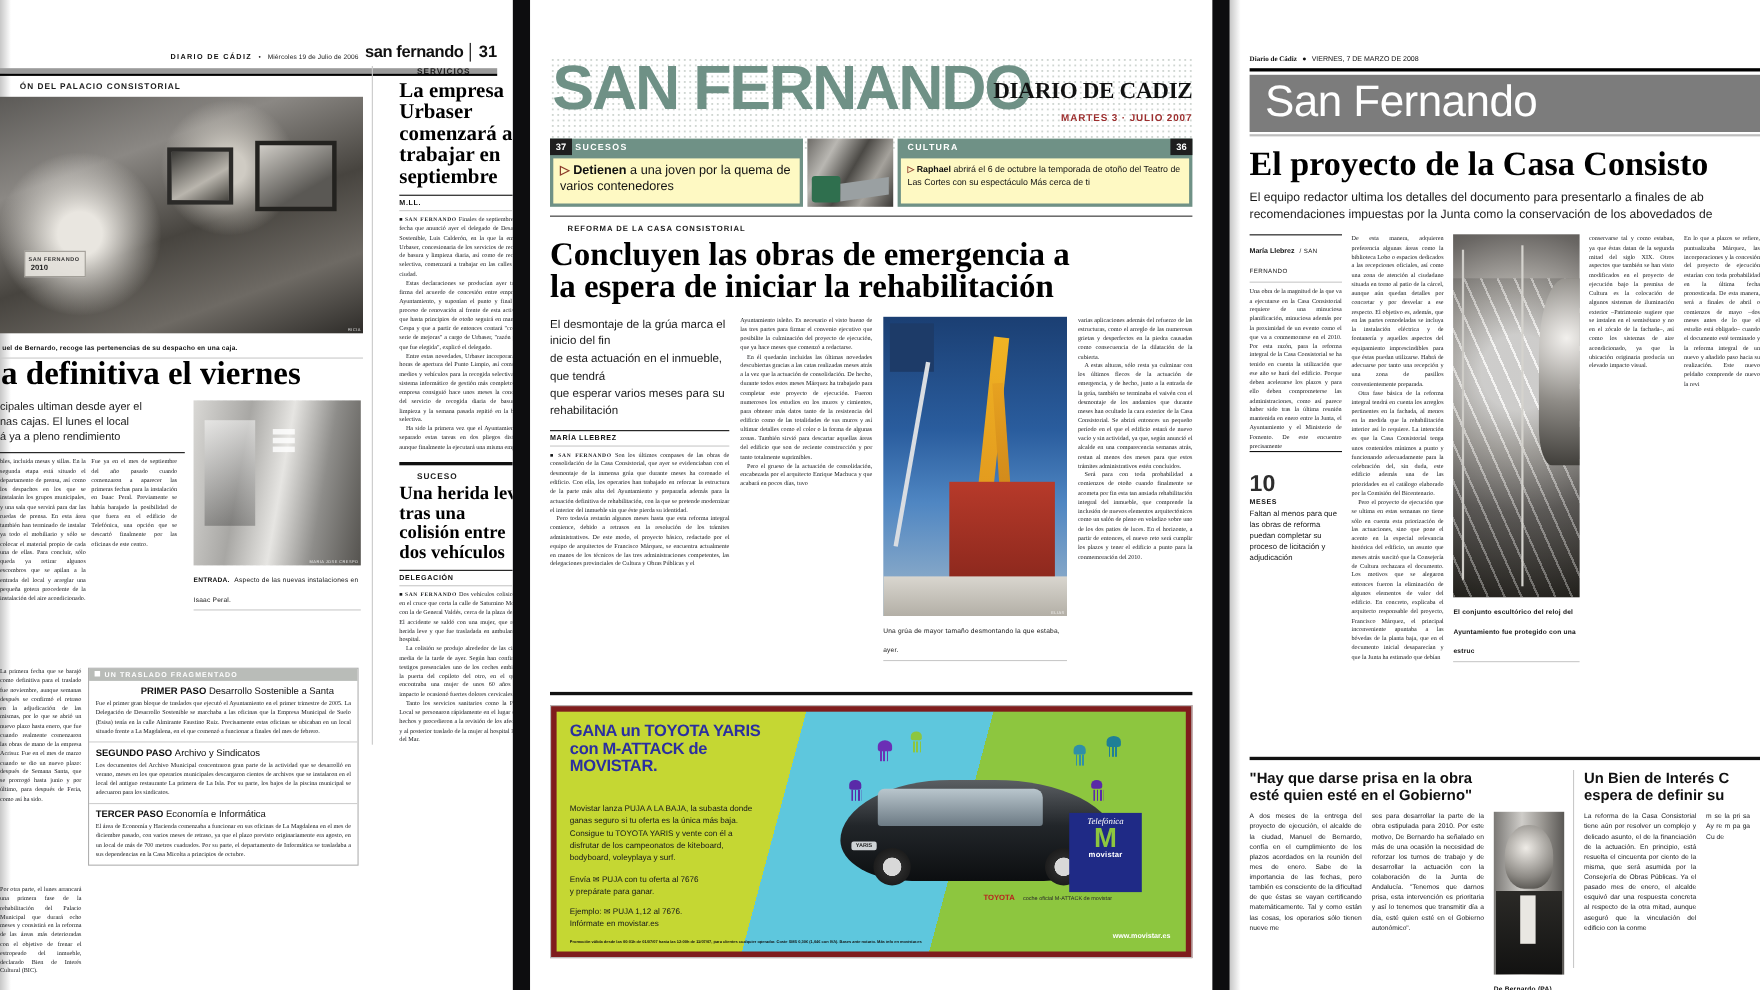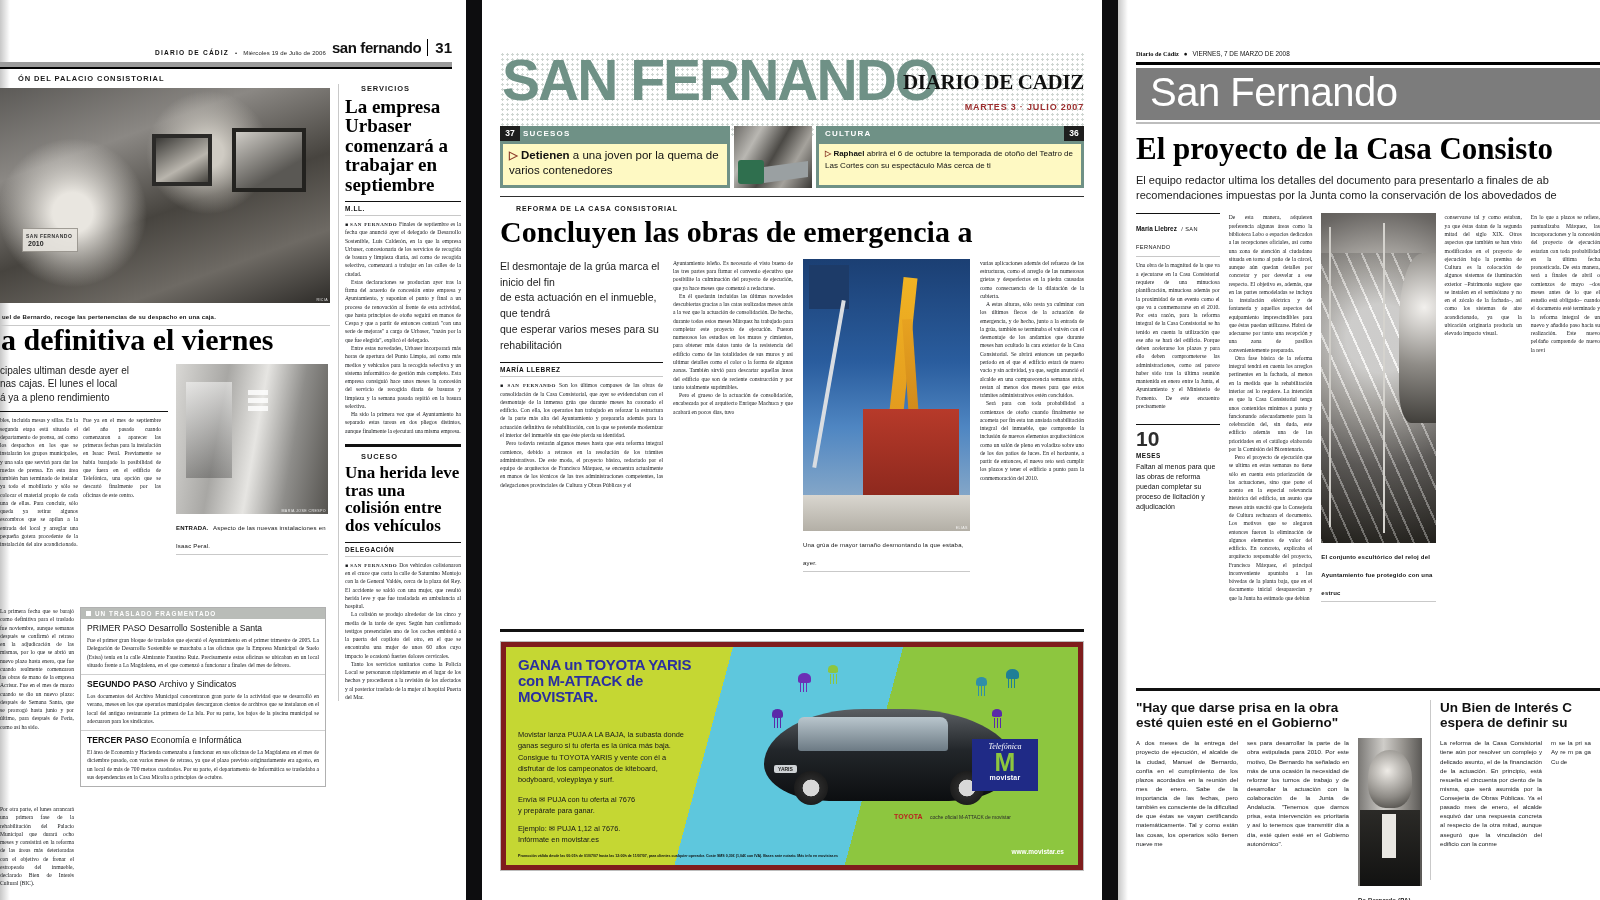--- a/index.html
+++ b/index.html
@@ -171,36 +171,36 @@
       </div>
     </div>
 
     <div style="position:absolute;left:0;top:607px;width:330px;display:flex;gap:6px;">
       <div class="body-col tiny" style="width:74px;">La primera fecha que se barajó como definitiva para el traslado fue noviembre, aunque semanas después se confirmó el retraso en la adjudicación de las mismas, por lo que se abrió un nuevo plazo hasta enero, que fue cuando realmente comenzaron las obras de mano de la empresa Acrisur. Fue en el mes de marzo cuando se dio un nuevo plazo: después de Semana Santa, que se prorrogó hasta junio y por último, para después de Feria, como así ha sido.</div>
       <div style="width:244px;" class="stepbox">
         <div class="stephd">
           <span style="display:inline-block;width:5px;height:5px;background:#fff;margin-right:4px;"></span><span>UN TRASLADO FRAGMENTADO</span>
         </div>
         <div style="padding:4px 6px 5px 6px;border-bottom:1px solid #cfcfcf;">
-          <div class="steptitle"><span style="font-weight:400;">PRIMER PASO</span> <span>Desarrollo Sostenible a Santa</span></div>
+          <div class="steptitle"><span style="font-weight:700;margin-left:41px;">PRIMER PASO</span> <span>Desarrollo Sostenible a Santa</span></div>
           <div class="body-col tiny" style="margin-top:3px;">Fue el primer gran bloque de traslados que ejecutó el Ayuntamiento en el primer trimestre de 2005. La Delegación de Desarrollo Sostenible se marchaba a las oficinas que la Empresa Municipal de Suelo (Esisa) tenía en la calle Almirante Faustino Ruiz. Precisamente estas oficinas se ubicaban en un local situado frente a La Magdalena, en el que comenzó a funcionar a finales del mes de febrero.</div>
         </div>
         <div style="padding:4px 6px 5px 6px;border-bottom:1px solid #cfcfcf;">
           <div class="steptitle"><span style="font-weight:700;">SEGUNDO PASO</span> <span>Archivo y Sindicatos</span></div>
           <div class="body-col tiny" style="margin-top:3px;">Los documentos del Archivo Municipal concentraron gran parte de la actividad que se desarrolló en verano, meses en los que operarios municipales descargaron cientos de archivos que se instalaron en el local del antiguo restaurante La primera de La Isla. Por su parte, los bajos de la piscina municipal se adecuaron para los sindicatos.</div>
         </div>
         <div style="padding:4px 6px 5px 6px;">
           <div class="steptitle"><span style="font-weight:700;">TERCER PASO</span> <span>Economía e Informática</span></div>
           <div class="body-col tiny" style="margin-top:3px;">El área de Economía y Hacienda comenzaba a funcionar en sus oficinas de La Magdalena en el mes de diciembre pasado, con varios meses de retraso, ya que el plazo previsto originariamente era agosto, en un local de más de 700 metros cuadrados. Por su parte, el departamento de Informática se trasladaba a sus dependencias en la Casa Micolta a principios de octubre.</div>
         </div>
       </div>
     </div>
     <div class="body-col tiny" style="position:absolute;left:0;top:805px;width:74px;">Por otra parte, el lunes arrancará una primera fase de la rehabilitación del Palacio Municipal que durará ocho meses y consistirá en la reforma de las áreas más deterioradas con el objetivo de frenar el estropeado del inmueble, declarado Bien de Interés Cultural (BIC).</div>
 
-    <div style="position:absolute;left:338px;top:84px;width:116px;border-left:1px solid #c9c9c9;padding-left:6px;">
+    <div style="position:absolute;left:338px;top:60px;width:116px;border-left:1px solid #c9c9c9;padding-left:24px;">
       <div class="kicker">SERVICIOS</div>
       <div class="hl" style="font-size:19px;margin-top:4px;line-height:1.02;">La empresa Urbaser comenzará a trabajar en septiembre</div>
       <div style="height:1px;background:#111;margin:7px 0 3px 0;"></div>
       <div class="byline">M.LL.</div>
       <div style="height:1px;background:#c8c8c8;margin:3px 0 4px 0;"></div>
       <div class="body-col tiny">
         <span style="font-size:5px;">■ </span><span class="byline" style="font-size:5px;">SAN FERNANDO</span>
         <span>Finales de septiembre es la fecha que anunció ayer el delegado de Desarrollo Sostenible, Luis Calderón, en la que la empresa Urbaser, concesionaria de los servicios de recogida de basura y limpieza diaria, así como de recogida selectiva, comenzará a trabajar en las calles de la ciudad.</span>
       </div>
       <div class="body-col tiny" style="text-indent:6px;">Estas declaraciones se producían ayer tras la firma del acuerdo de concesión entre empresa y Ayuntamiento, y suponían el punto y final a un proceso de renovación al frente de esta actividad, que hasta principios de otoño seguirá en manos de Cespa y que a partir de entonces contará "con una serie de mejoras" a cargo de Urbaser, "razón por la que fue elegida", explicó el delegado.</div>
@@ -258,20 +258,21 @@
         <span class="tri">▷</span>
         <b>Raphael</b><span> abrirá el 6 de octubre la temporada de otoño del Teatro de Las Cortes con su espectáculo Más cerca de ti</span>
       </div>
     </div>
 
     <div style="position:absolute;left:18px;right:18px;top:196px;height:1px;background:#2f2f2f;"></div>
 
     <div style="position:absolute;left:18px;top:205px;width:584px;">
       <div class="kicker" style="font-size:7px;">REFORMA DE LA CASA CONSISTORIAL</div>
       <div class="hl" style="font-size:30px;margin-top:6px;">Concluyen las obras de emergencia a</div>
+      <div class="hl" style="font-size:30px;">la espera de iniciar la rehabilitación</div>
 
       <div style="display:flex;gap:10px;margin-top:12px;">
 
         <div style="width:166px;">
           <div class="sub" style="font-size:10.5px;line-height:1.5;">El desmontaje de la grúa marca el inicio del fin</div>
           <div class="sub" style="font-size:10.5px;line-height:1.5;">de esta actuación en el inmueble, que tendrá</div>
           <div class="sub" style="font-size:10.5px;line-height:1.5;">que esperar varios meses para su rehabilitación</div>
           <div style="height:1px;background:#111;margin:9px 0 3px 0;"></div>
           <div class="byline">MARÍA LLEBREZ</div>
           <div style="height:1px;background:#c8c8c8;margin:3px 0 4px 0;"></div>
@@ -339,21 +340,21 @@
         <div class="jelly" style="left:486px;top:62px;color:#5a2aa8;background:#5a2aa8;width:10px;height:8px;"></div>
 
         <div class="car" style="left:258px;top:62px;width:250px;height:92px;"></div>
         <div class="carwin" style="left:292px;top:70px;width:150px;height:34px;"></div>
         <div class="wheel" style="left:288px;top:124px;width:34px;height:34px;"></div>
         <div class="wheel" style="left:444px;top:124px;width:34px;height:34px;"></div>
         <div style="position:absolute;left:268px;top:118px;background:#cfd3d6;color:#222;font-size:5px;font-weight:700;padding:1px 4px;border-radius:2px;">YARIS</div>
         <div style="position:absolute;left:388px;top:166px;font-size:7px;font-weight:700;color:#b9221f;">TOYOTA</div>
         <div style="position:absolute;left:424px;top:167px;font-size:5px;color:#2a2a2a;">coche oficial M-ATTACK de movistar</div>
 
-        <div class="telefonica" style="right:40px;top:92px;width:66px;height:52px;">
+        <div class="telefonica" style="right:40px;top:92px;width:66px;height:72px;">
           <div class="tname">Telefónica</div>
           <div class="mlogo">M</div>
           <div class="mv">movistar</div>
         </div>
         <div style="position:absolute;right:14px;bottom:10px;color:#fff;font-size:6.5px;font-weight:700;">www.movistar.es</div>
 
         <div class="ad-legal" style="position:absolute;left:12px;bottom:6px;width:330px;">Promoción válida desde las 00:01h de 01/07/07 hasta las 12:00h de 11/07/07, para clientes cualquier operador. Coste SMS 0,30€ (1,04€ con IVA). Bases ante notario. Más info en movistar.es</div>
       </div>
     </div>
   </div>
@@ -383,21 +384,21 @@
 
         <div style="width:104px;">
           <div style="height:1px;background:#111;margin-bottom:3px;"></div>
           <div>
             <b class="sans" style="font-size:6.4px;">María Llebrez</b>
             <span class="sans" style="font-size:5.6px;letter-spacing:.4px;"> / </span><span class="sans" style="font-size:5.6px;letter-spacing:.4px;">SAN FERNANDO</span>
           </div>
           <div style="height:1px;background:#c8c8c8;margin:3px 0 4px 0;"></div>
           <div class="body-col tiny">Una obra de la magnitud de la que va a ejecutarse en la Casa Consistorial requiere de una minuciosa planificación, minuciosa además por la proximidad de un evento como el que va a conmemorarse en el 2010. Por esta razón, para la reforma integral de la Casa Consistorial se ha tenido en cuenta la utilización que ese año se hará del edificio. Porque deben acelerarse los plazos y para ello deben comprometerse las administraciones, como así parece haber sido tras la última reunión mantenida en enero entre la Junta, el Ayuntamiento y el Ministerio de Fomento. De este encuentro precisamente</div>
 
-          <div style="border-top:1px solid #111;margin-top:14px;padding-top:5px;">
+          <div style="border-top:1px solid #111;margin-top:0;padding-top:20px;">
             <div class="numbig">10</div>
             <div class="sans" style="font-size:6.4px;font-weight:700;letter-spacing:.5px;margin-top:3px;">MESES</div>
             <div class="sans" style="font-size:7px;line-height:1.42;margin-top:3px;">Faltan al menos para que las obras de reforma puedan completar su proceso de licitación y adjudicación</div>
           </div>
         </div>
 
         <div style="width:104px;">
           <div class="body-col tiny">De esta manera, adquieren preferencia algunas áreas como la biblioteca Lobo o espacios dedicados a las recepciones oficiales, así como una zona de atención al ciudadano situada en torno al patio de la cárcel, aunque aún quedan detalles por concretar y por desvelar a ese respecto. El objetivo es, además, que en las partes remodeladas se incluya la instalación eléctrica y de fontanería y aquellos aspectos del equipamiento imprescindibles para que éstas puedan utilizarse. Habrá de adecuarse por tanto una recepción y una zona de pasillos convenientemente preparada.</div>
           <div class="body-col tiny" style="text-indent:6px;">Otra fase básica de la reforma integral tendrá en cuenta los arreglos pertinentes en la fachada, al menos en la medida que la rehabilitación interior así lo requiere. La intención es que la Casa Consistorial tenga unos contenidos mínimos a punto y funcionando adecuadamente para la celebración del, sin duda, este edificio además una de las prioridades en el catálogo elaborado por la Comisión del Bicentenario.</div>
           <div class="body-col tiny" style="text-indent:6px;">Pero el proyecto de ejecución que se ultima en estas semanas no tiene sólo en cuenta esta priorización de las actuaciones, sino que pone el acento en la especial relevancia histórica del edificio, un asunto que meses atrás suscitó que la Consejería de Cultura rechazara el documento. Los motivos que se alegaron entonces fueron la eliminación de algunos elementos de valor del edificio. En concreto, explicaba el arquitecto responsable del proyecto, Francisco Márquez, el principal inconveniente apuntaba a las bóvedas de la planta baja, que en el documento inicial desaparecían y que la Junta ha estimado que debían</div>

